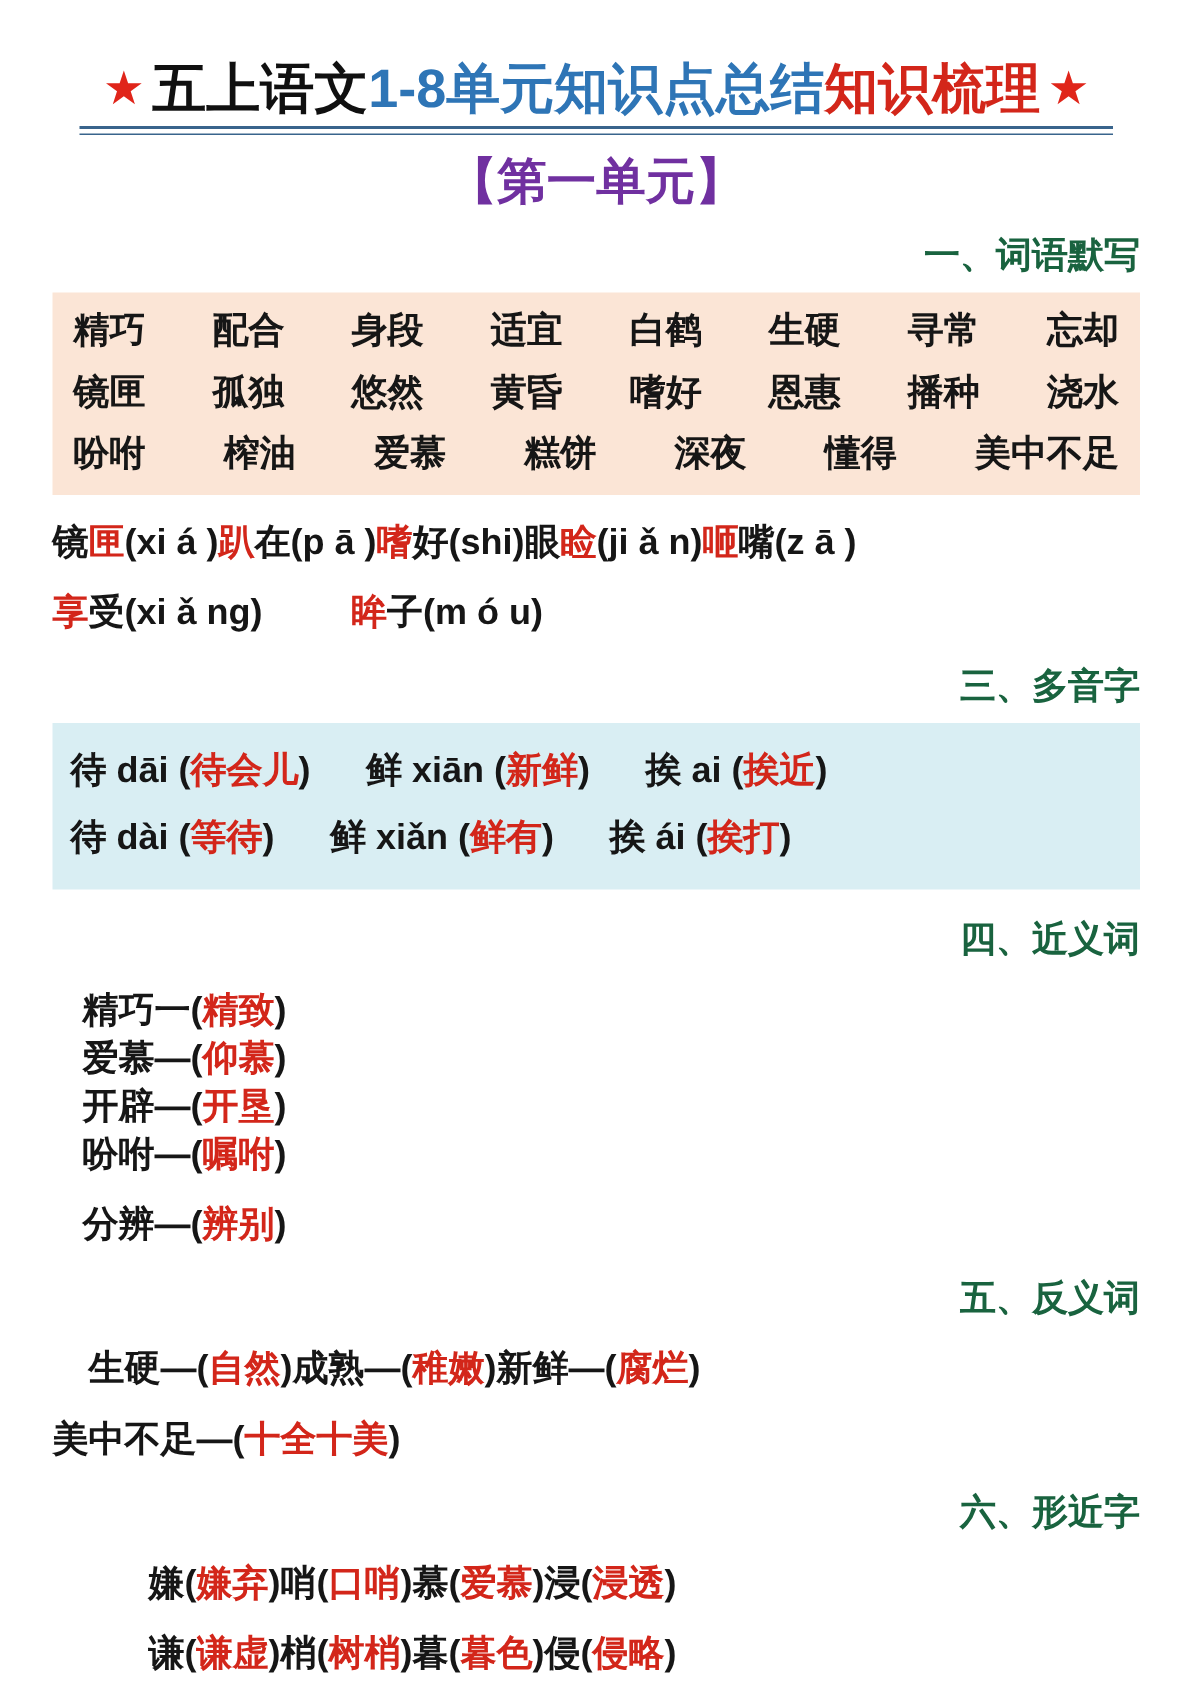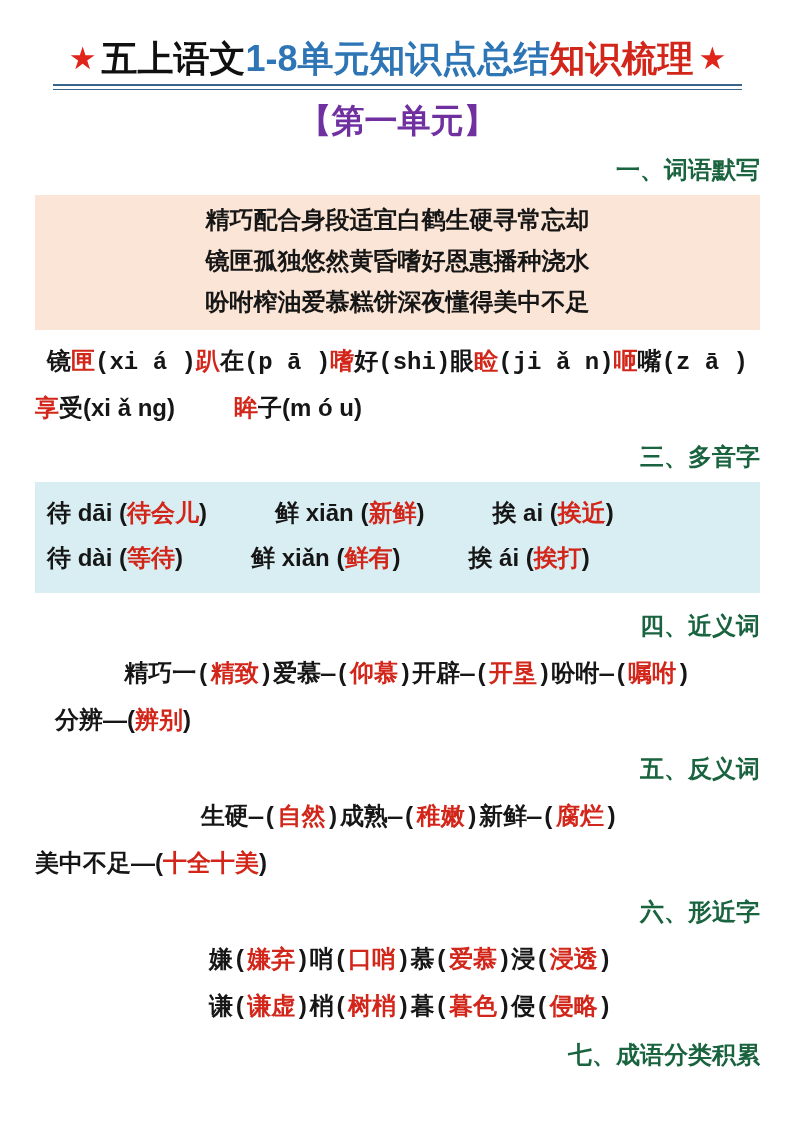--- a/index.html
+++ b/index.html
@@ -13,27 +13,27 @@
   .t-black{color:#101010}
   .t-blue{color:#2e75b6}
   .t-red{color:#d3261a}
   .star{color:#e0251a;font-size:31px;margin:0 5px;vertical-align:2px;}
   .title-rule{margin:3px 18px 0;height:3px;border-top:2px solid #39648c;border-bottom:1px solid #39648c;}
   .subtitle{text-align:center;color:#7030a0;font-size:33px;font-weight:700;margin:9px 0 4px;}
   
   .sec-heading{color:#19633f;font-size:24px;font-weight:700;margin:17px 0 9px;text-align:right;}
   .section.first .sec-heading{margin-top:10px;}
   .word-box{background:#fbe5d6;padding:4px 14px 8px;}
-  .word-row{display:flex;justify-content:center;align-items:center;height:41px;
+  .word-row{display:flex;justify-content:space-between;align-items:center;height:41px;
     font-size:24px;font-weight:700;color:#161616;}
   .seg-line{display:flex;align-items:baseline;font-size:24px;font-weight:700;color:#161616;margin:15px 0;}
-  .spread{justify-content:center;font-family:Liberation Mono, monospace;}
+  .spread{justify-content:flex-start;}
   .left{gap:59px;}
-  .gap44{gap:68px;}
-  .pad20{padding-left:20px;}
+  .gap44{gap:37px;}
+  .pad20{padding-left:20px;flex-direction:column;}
   .pad24{padding-left:24px;}
   .indent{padding-left:64px;padding-right:38px;}
   .cyan-box{background:#d9eef3;padding:2px 12px 6px;}
   .cyan-box .seg-line{margin:13px 0;}
   .seg-k{color:#161616}
   .seg-r{color:#d3261a}
 </style>
 </head>
 <body>
 

